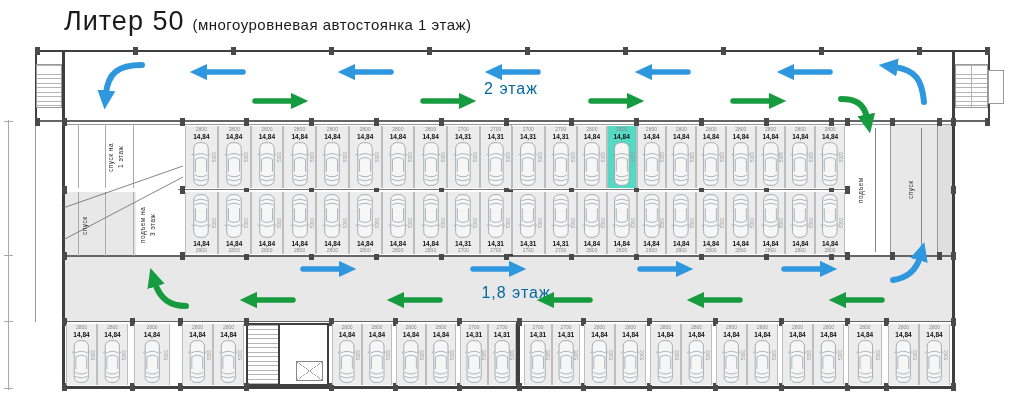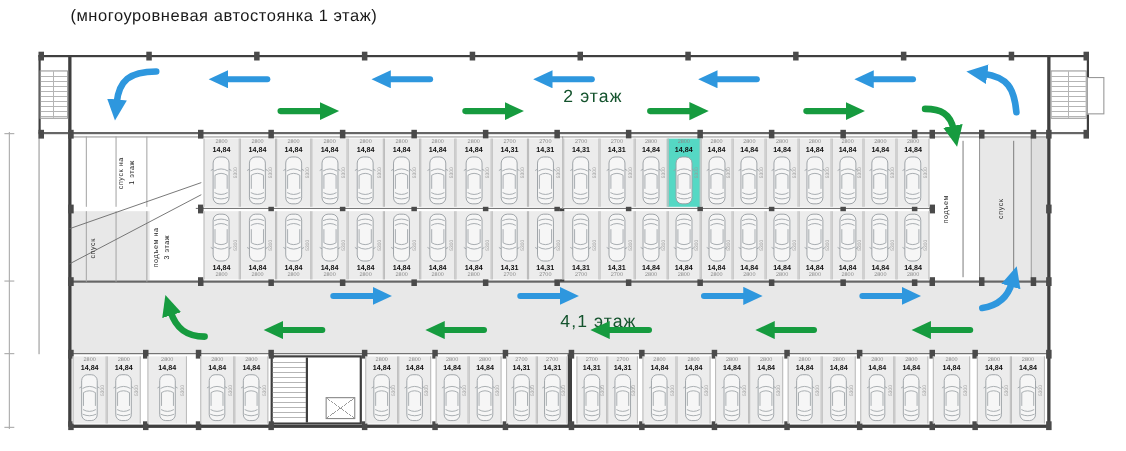--- a/index.html
+++ b/index.html
@@ -4,21 +4,21 @@
 <style>
   html,body{margin:0;padding:0;background:#fff;}
   #plan{position:relative;width:1024px;height:410px;background:#fff;overflow:hidden;
         font-family:"Liberation Sans",sans-serif;}
   .abs{position:absolute;}
   
   #title-row{position:absolute;left:64px;top:6px;display:flex;align-items:baseline;gap:8px;color:#1a1a1a;}
   #t-main{font-size:27px;font-weight:500;letter-spacing:1px;}
   #t-sub{font-size:15px;letter-spacing:.5px;}
   
-  .aisle-label{position:absolute;font-size:16px;color:#14532d;letter-spacing:1px;transform:translateX(-50%);margin-left:28px;}
+  .aisle-label{position:absolute;font-size:16px;color:#0369a1;letter-spacing:1px;transform:translateX(-50%);}
   
   .wall{position:absolute;background:#3f3f3f;}
   .fill{position:absolute;}
   .col{position:absolute;width:5px;height:8px;background:#4a4a4a;}
   
   .space{position:absolute;box-sizing:border-box;display:flex;flex-direction:column;align-items:center;
          background:#ececec;border-left:.7px solid #bdbdbd;border-right:.7px solid #bdbdbd;}
   .space.hl{background:#55d8c4;}
   .space .dim{font-size:5px;line-height:7px;color:#8a8a8a;}
   .space .lbl{font-size:6.5px;line-height:7px;font-weight:bold;color:#111;}
@@ -43,20 +43,21 @@
   
   .vtext{position:absolute;writing-mode:vertical-rl;transform:rotate(180deg);
          font-size:6.5px;line-height:1.5;letter-spacing:.5px;color:#222;white-space:pre-line;text-align:center;}
 </style>
 </head>
 <body>
 
 <div id="plan">
 
   <div id="title-row">
+    <span id="t-main">Литер 50</span>
     <span id="t-sub">(многоуровневая автостоянка 1 этаж)</span>
   </div>
 
   <div id="fills-layer" class="abs">
       <div class="fill" style="left: 64px; top: 256px; width: 888px; height: 64.5px; background: rgb(232, 232, 232);"></div>
       <div class="fill" style="left: 64px; top: 192px; width: 72px; height: 63px; background: rgb(232, 232, 232);"></div>
       <div class="fill" style="left: 891px; top: 124px; width: 46px; height: 132px; background: rgb(232, 232, 232);"></div>
       <div class="fill" style="left: 938px; top: 124px; width: 14px; height: 132px; background: rgb(223, 223, 223);"></div>
       <div class="wall" style="left: 35px; top: 50px; width: 955px; height: 2px; background: rgb(63, 63, 63);"></div>
       <div class="wall" style="left: 35px; top: 50px; width: 2px; height: 72px; background: rgb(63, 63, 63);"></div>
@@ -106,21 +107,21 @@
 
   <div class="vtext" style="left:106px;top:128px;height:58px">спуск на
 1 этаж</div>
   <div class="vtext" style="left:80px;top:200px;height:52px">спуск</div>
   <div class="vtext" style="left:138px;top:196px;height:58px">подъем на
 3 этаж</div>
   <div class="vtext" style="left:856px;top:160px;height:60px">подъем</div>
   <div class="vtext" style="left:906px;top:160px;height:60px">спуск</div>
 
   <div class="aisle-label" style="left:511px;top:80px">2 этаж</div>
-  <div class="aisle-label" style="left:516px;top:284px">4,1 этаж</div>
+  <div class="aisle-label" style="left:516px;top:284px">1,8 этаж</div>
 
   <div id="dyn" class="abs">
       <div class="col" style="left: 35px; top: 47px;"></div>
       <div class="col" style="left: 133px; top: 47px;"></div>
       <div class="col" style="left: 231px; top: 47px;"></div>
       <div class="col" style="left: 329px; top: 47px;"></div>
       <div class="col" style="left: 427px; top: 47px;"></div>
       <div class="col" style="left: 525px; top: 47px;"></div>
       <div class="col" style="left: 623px; top: 47px;"></div>
       <div class="col" style="left: 721px; top: 47px;"></div>

